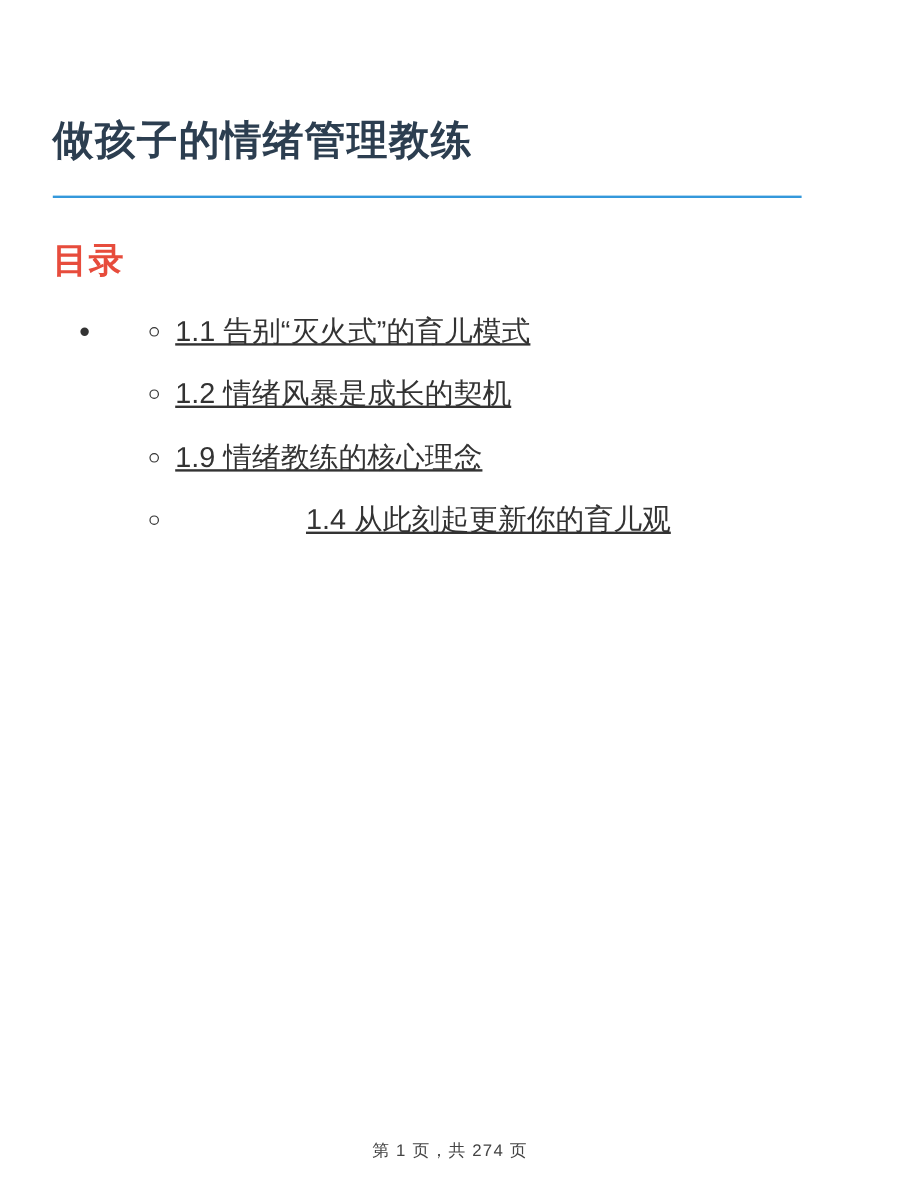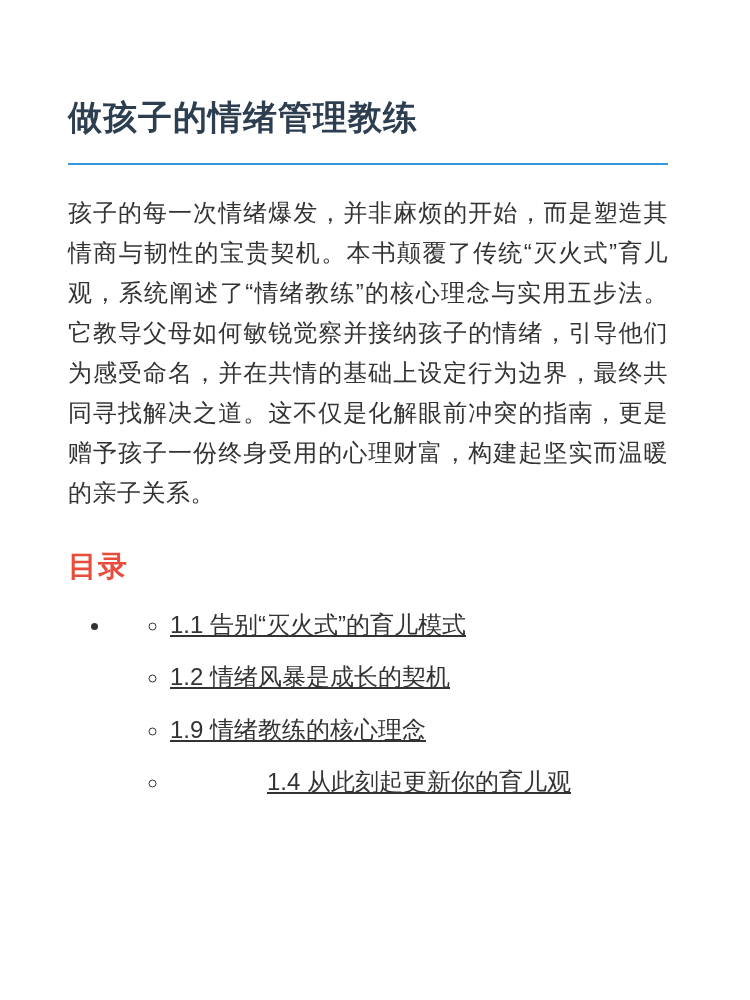--- a/index.html
+++ b/index.html
@@ -8,21 +8,21 @@
     background: #ffffff;
     font-family: "Liberation Sans", "DejaVu Sans", sans-serif;
   }
   .page {
     position: relative;
     width: 750px;
     height: 1000px;
     background: #ffffff;
     overflow: hidden;
     box-sizing: border-box;
-    padding: 96px 82px 0 68px;
+    padding: 96px 82px 0 44px;
   }
   .doc-title {
     margin: 0;
     font-size: 34px;
     line-height: 1.25;
     font-weight: bold;
     color: #2c3e50;
     letter-spacing: 1px;
   }
   .title-rule {
@@ -84,29 +84,29 @@
 </head>
 <body>
 
 <div class="page">
 
   <h1 class="doc-title">做孩子的情绪管理教练</h1>
 
   <hr class="title-rule">
 
 
-  <p class="summary-body">孩子的每一次情绪爆发，并非麻烦的开始，而是塑造其情商与韧性的宝贵契机。本书颠覆了传统“灭火式”育儿观，系统阐述了“情绪教练”的核心理念与实用五步法。它教导父母如何敏锐觉察并接纳孩子的情绪，引导他们为感受命名，并在共情的基础上设定行为边界，最终共同寻找解决之道。这不仅是化解眼前冲突的指南，更是赠予孩子一份终身受用的心理财富，构建起坚实而温暖的亲子关系。</p>
 
   <h2 class="section-heading">目录</h2>
 
   <ul class="toc-list">
     <li class="toc-chapter">
       <ul class="toc-sublist">
         <li>1.1 告别“灭火式”的育儿模式</li>
         <li>1.2 情绪风暴是成长的契机</li>
         <li>1.9 情绪教练的核心理念</li>
         <li>1.4 从此刻起更新你的育儿观</li>
       </ul>
     </li>
   </ul>
 
+  <div class="page-footer">第 1 页，共 274 页</div>
 
 </div>
 
 </body></html>

